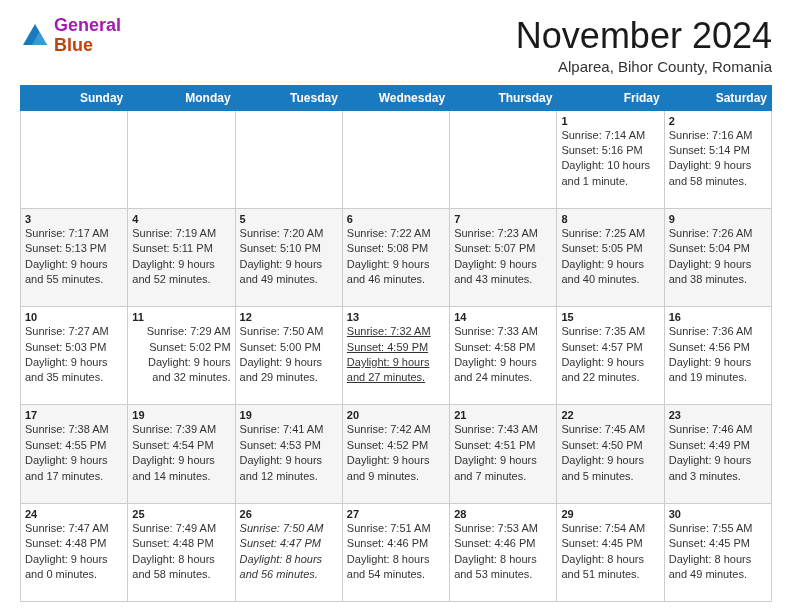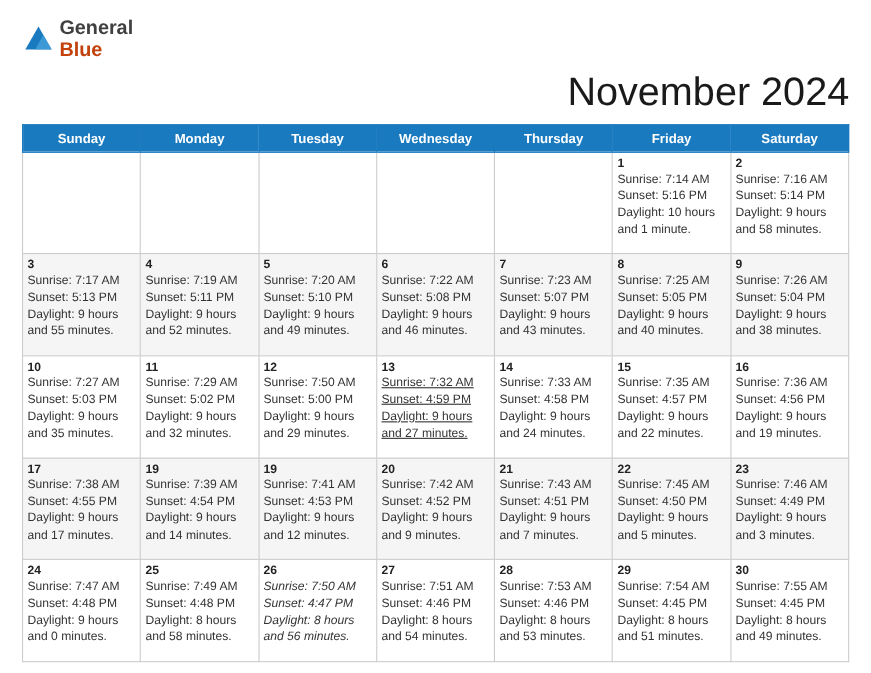--- a/index.html
+++ b/index.html
@@ -28,29 +28,28 @@
       align-items: center;
       gap: 4px;
     }
     .logo-text {
       font-size: 18px;
       font-weight: bold;
       color: #1a1a1a;
       line-height: 1.1;
     }
     .logo-text span {
-      color: #404040;
+      color: #a21caf;
     }
     .logo-icon {
       width: 30px;
       height: 30px;
     }
     .title-block {
       text-align: right;
-      margin-top: 47px;
     }
     .main-title {
       font-size: 36px;
       font-weight: normal;
       color: #1a1a1a;
       line-height: 1.1;
     }
     .subtitle {
       font-size: 15px;
       color: #333;
@@ -63,21 +62,21 @@
       width: 100%;
       table-layout: fixed;
     }
     .calendar thead tr th {
       background: #1a7abf;
       color: #fff;
       font-size: 12px;
       font-weight: bold;
       padding: 5px 4px;
       border: 1px solid #1a7abf;
-      text-align: center;
+      text-align: right;
     }
     .calendar tbody tr td {
       border: 1px solid #ccc;
       vertical-align: top;
       padding: 4px 4px 3px 4px;
       font-size: 9.5px;
       color: #222;
       background: #fff;
       height: 88px;
     }
@@ -110,20 +109,21 @@
         <polygon points="20,4 36,32 4,32" fill="#1a7abf"></polygon>
         <polygon points="26,14 36,32 16,32" fill="#4aa8e0" opacity="0.7"></polygon>
       </svg>
       <div class="logo-text">
         <div><span>General</span></div>
         <div><span style="color:#c2410c">Blue</span></div>
       </div>
     </div>
     <div class="title-block">
       <div class="main-title">November 2024</div>
+      <div class="subtitle">Alparea, Bihor County, Romania</div>
     </div>
   </div>
 
   <table class="calendar">
     <thead>
       <tr>
       <th>Sunday</th>
           <th>Monday</th>
           <th>Tuesday</th>
           <th>Wednesday</th>
@@ -198,21 +198,21 @@
         </tr>
         <tr>
           <td>
             <span class="day-num">10</span>
             <div class="day-info" style="white-space: pre-line;">Sunrise: 7:27 AM
 Sunset: 5:03 PM
 Daylight: 9 hours and 35 minutes.</div>
           </td>
           <td>
             <span class="day-num">11</span>
-            <div class="day-info" style="white-space: pre-line;">Sunrise: 7:29 AM
+            <div class="day-info" style="white-space: pre-line; text-align: right;">Sunrise: 7:29 AM
 Sunset: 5:02 PM
 Daylight: 9 hours and 32 minutes.</div>
           </td>
           <td>
             <span class="day-num">12</span>
             <div class="day-info" style="white-space: pre-line;">Sunrise: 7:50 AM
 Sunset: 5:00 PM
 Daylight: 9 hours and 29 minutes.</div>
           </td>
           <td>

